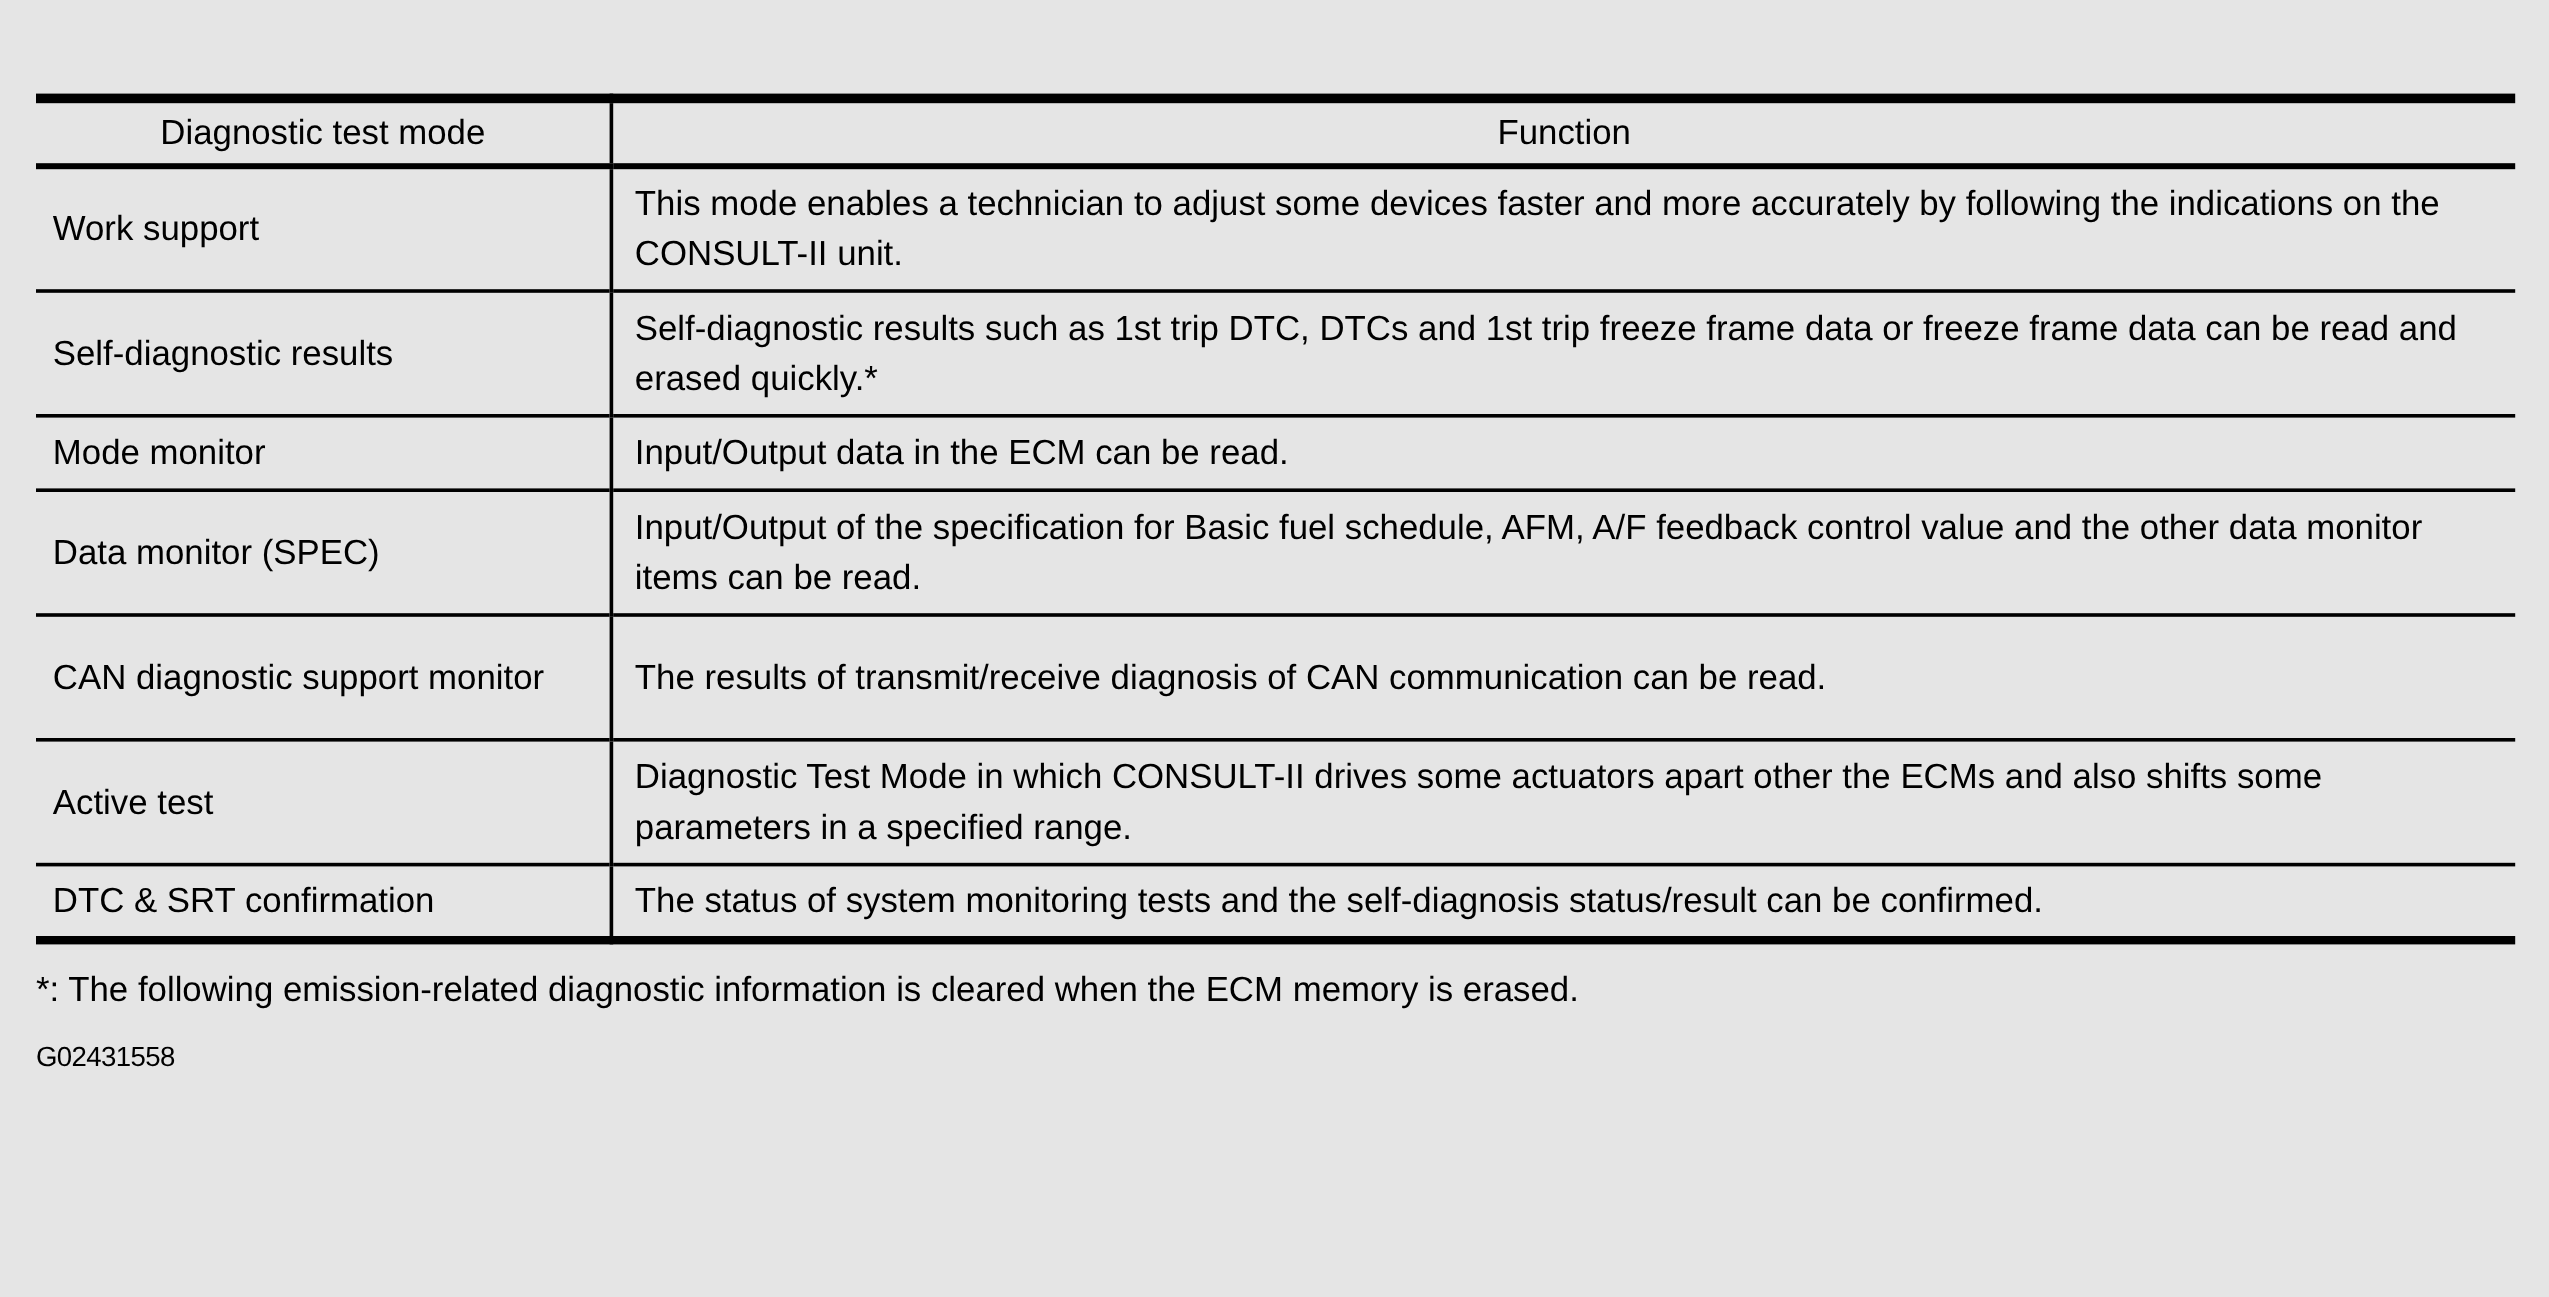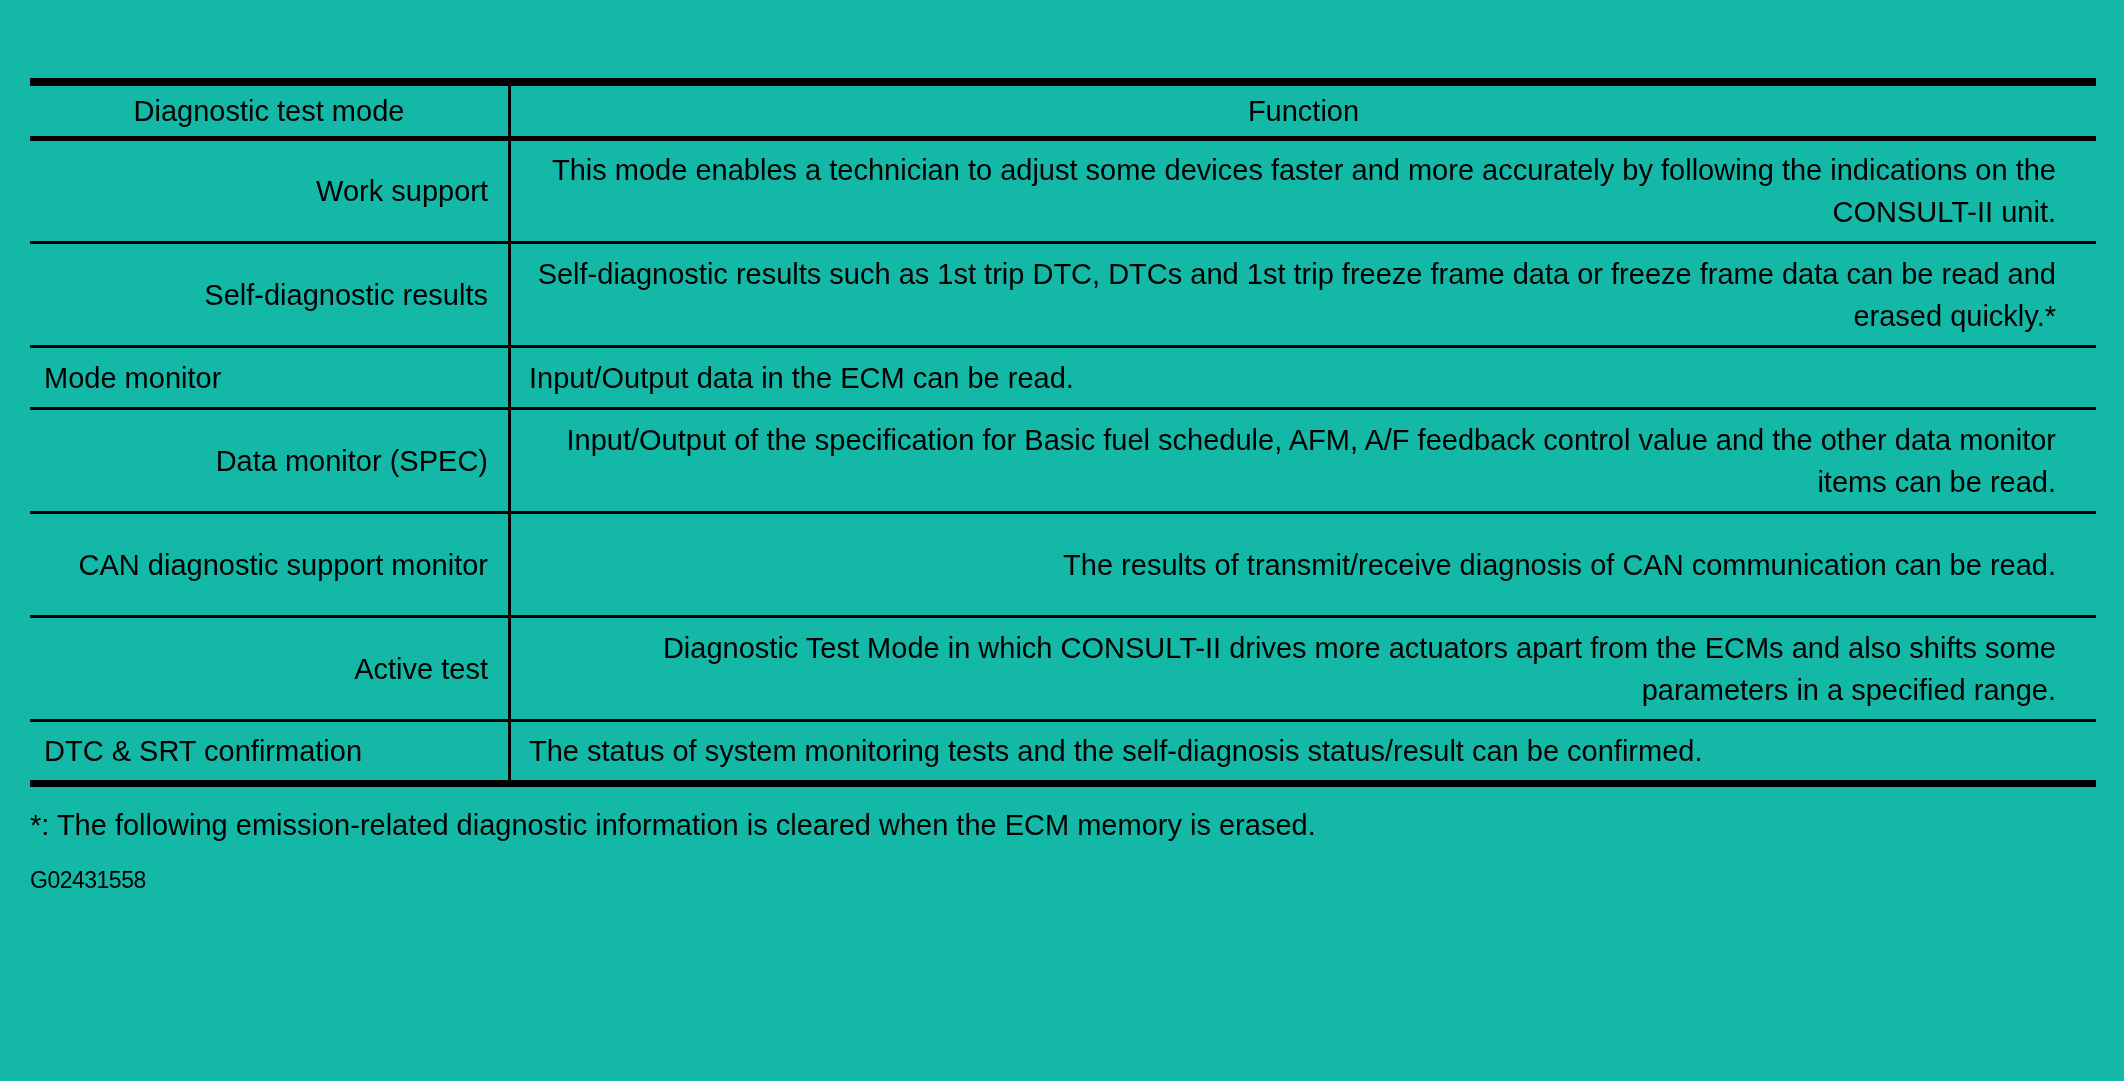--- a/index.html
+++ b/index.html
@@ -4,21 +4,21 @@
 <style>
   html, body {
     margin: 0;
     padding: 0;
     background: #ffffff;
   }
   .page {
     position: relative;
     width: 2124px;
     height: 1081px;
-    background: #14b8a6;
+    background: #e5e5e5;
     color: #000000;
     font-family: "Liberation Sans", "DejaVu Sans", sans-serif;
     overflow: hidden;
   }
   table.diag-table {
     border-collapse: collapse;
     table-layout: fixed;
     width: 2066px;
     margin: 78px 0 0 30px;
     border-top: 8px solid #000;
@@ -43,21 +43,21 @@
     width: 478px;
   }
   table.diag-table th.col-mode,
   table.diag-table td.col-mode {
     border-right: 3px solid #000;
   }
   table.diag-table td.col-mode {
     padding: 8px 20px 8px 14px;
   }
   tr.h1 { height: 62px; }
-  tr.h2 { height: 104px; text-align: right; }
+  tr.h2 { height: 104px; }
   .footnote {
     margin: 20px 0 0 30px;
     font-size: 29px;
     line-height: 1.3;
   }
   .figure-id {
     margin: 22px 0 0 30px;
     font-size: 23px;
     font-weight: normal;
     letter-spacing: -0.5px;
@@ -91,21 +91,21 @@
       <tr class="h2">
         <td class="col-mode">Data monitor (SPEC)</td>
         <td>Input/Output of the specification for Basic fuel schedule, AFM, A/F feedback control value and the other data monitor items can be read.</td>
       </tr>
       <tr class="h2">
         <td class="col-mode">CAN diagnostic support monitor</td>
         <td>The results of transmit/receive diagnosis of CAN communication can be read.</td>
       </tr>
       <tr class="h2">
         <td class="col-mode">Active test</td>
-        <td>Diagnostic Test Mode in which CONSULT-II drives more actuators apart from the ECMs and also shifts some parameters in a specified range.</td>
+        <td>Diagnostic Test Mode in which CONSULT-II drives some actuators apart other the ECMs and also shifts some parameters in a specified range.</td>
       </tr>
       <tr class="h1">
         <td class="col-mode">DTC &amp; SRT confirmation</td>
         <td>The status of system monitoring tests and the self-diagnosis status/result can be confirmed.</td>
       </tr>
     </tbody>
   </table>
 
   <div class="footnote">*: The following emission-related diagnostic information is cleared when the ECM memory is erased.</div>
 

